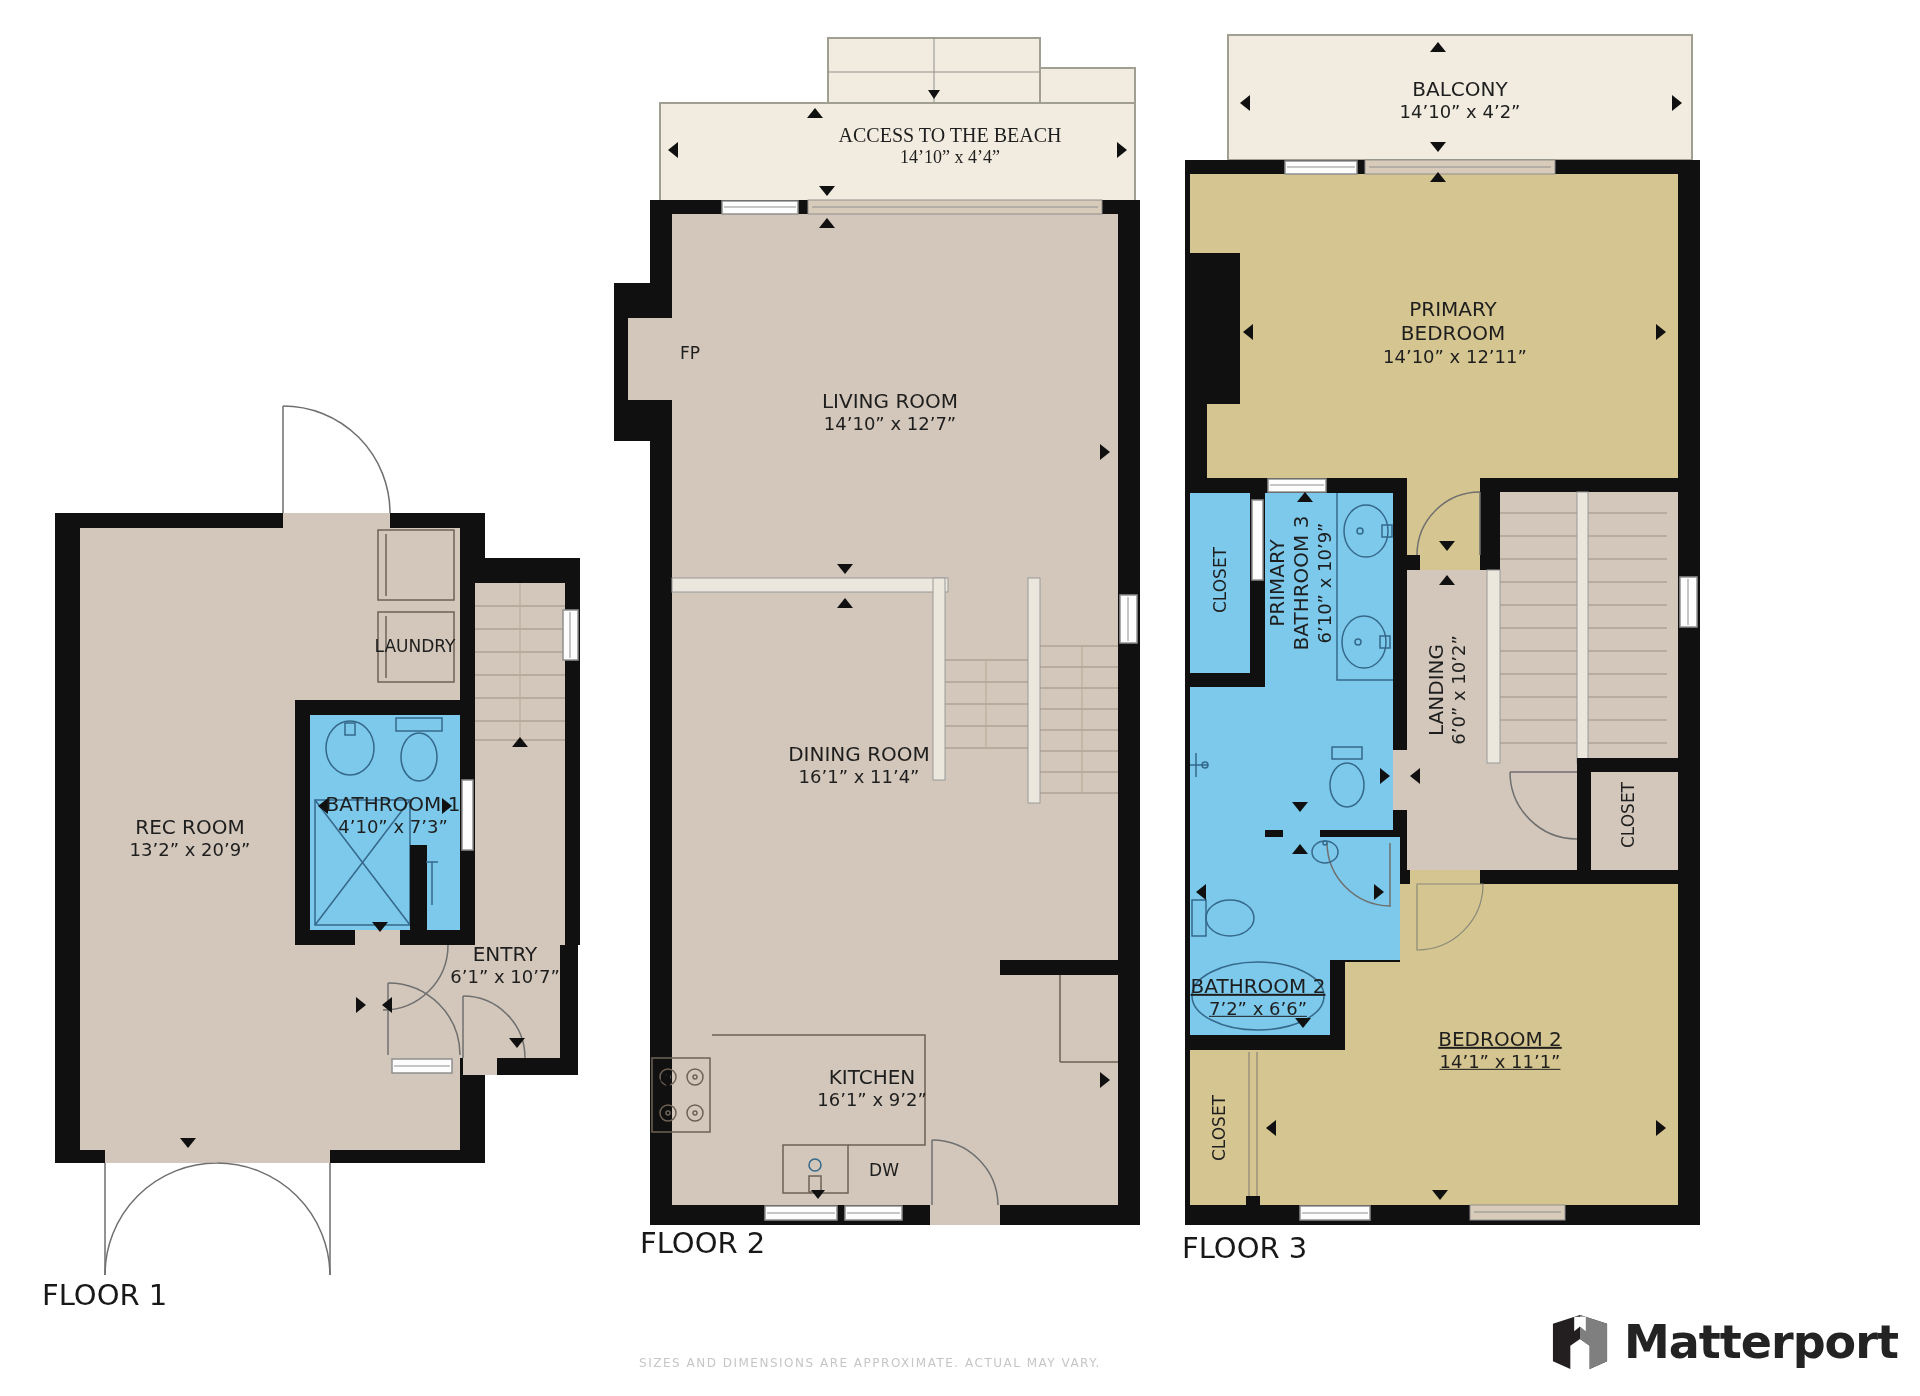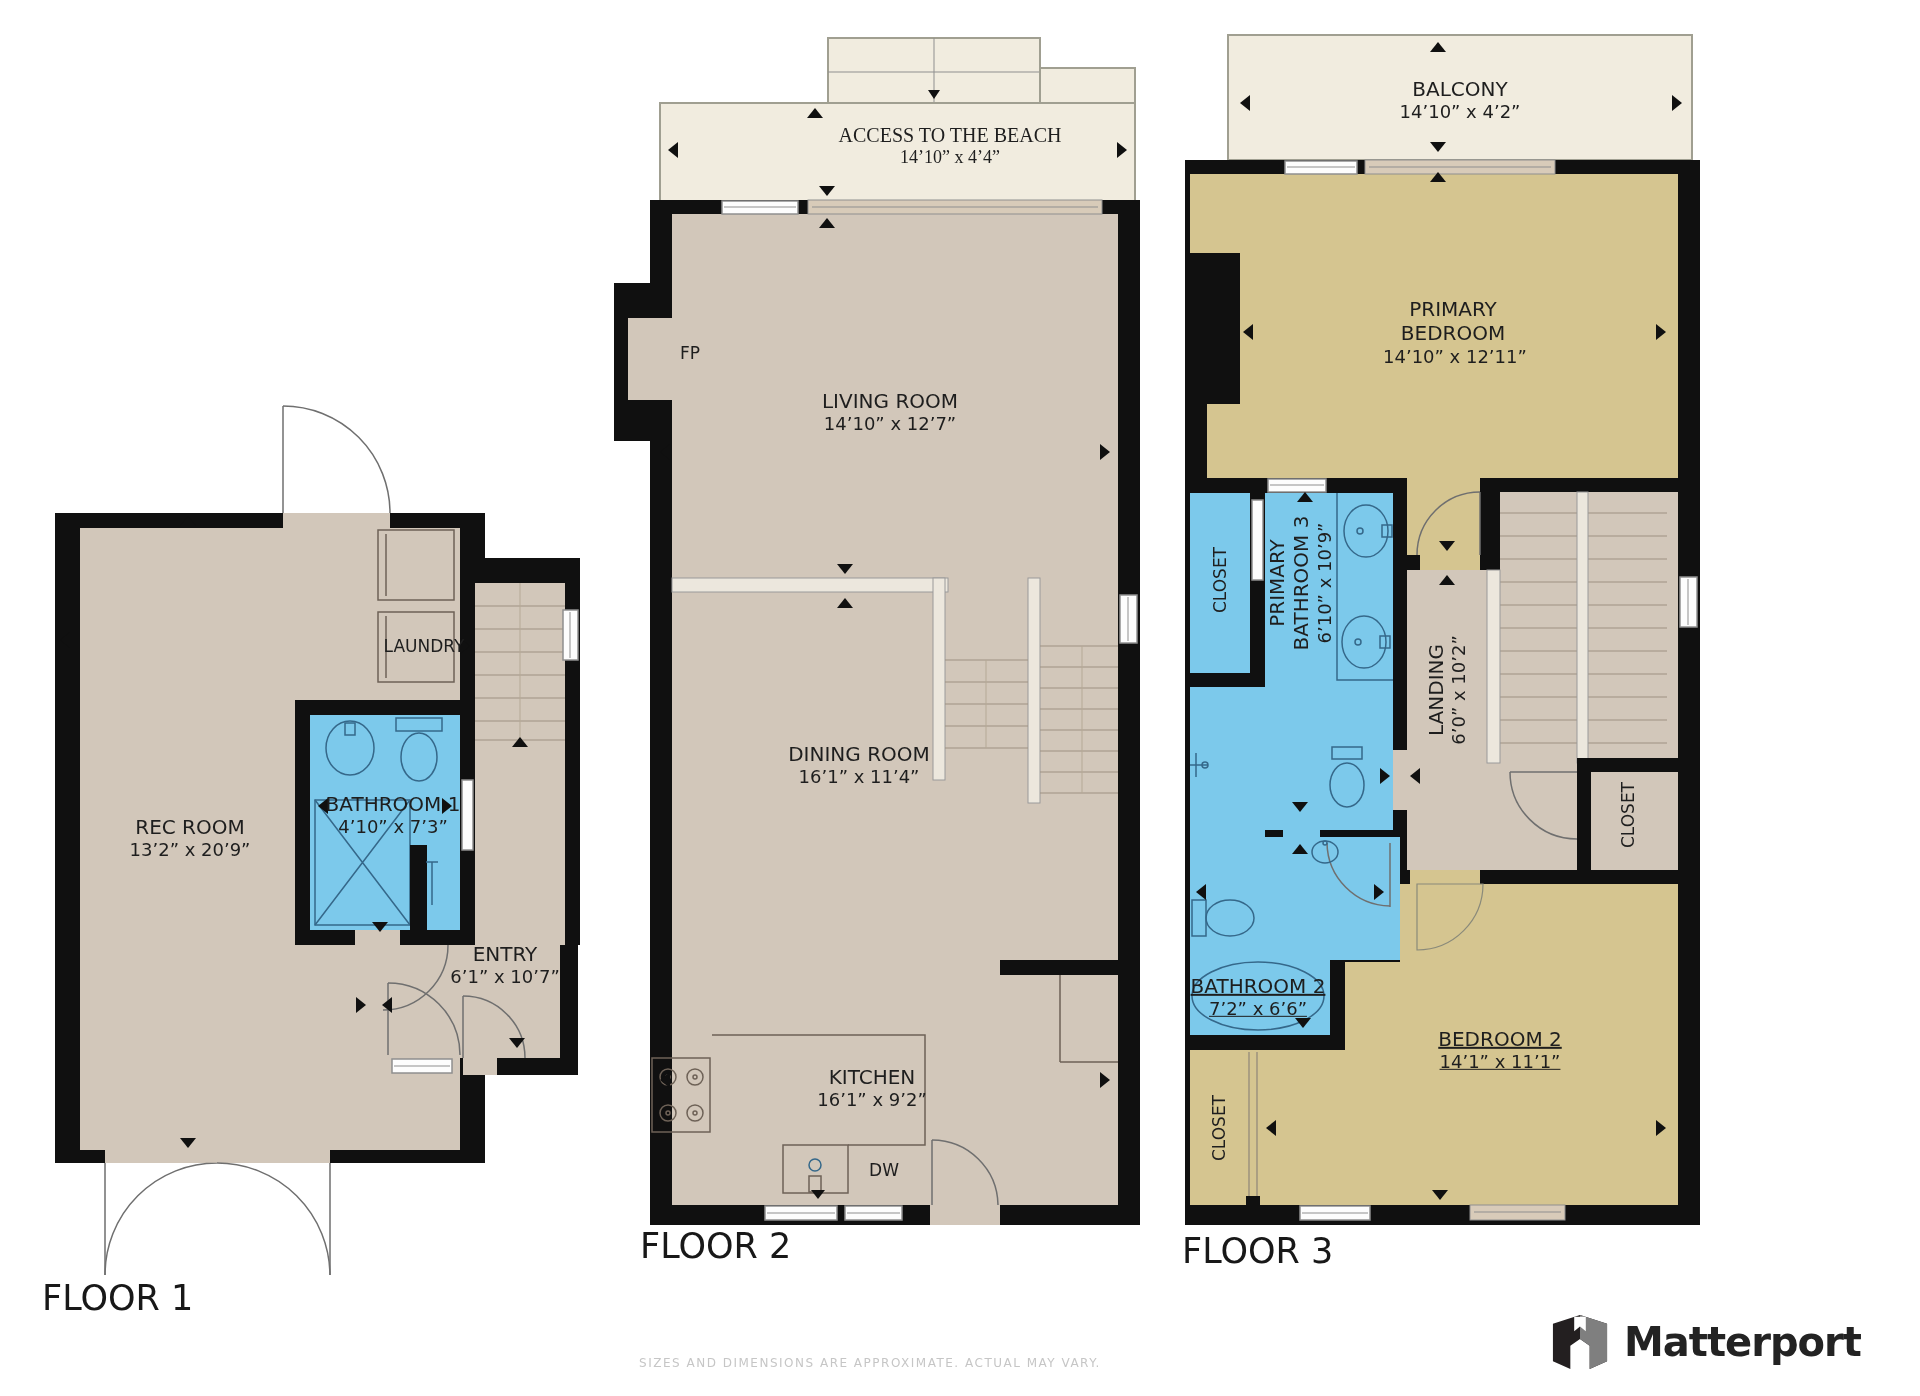--- a/index.html
+++ b/index.html
@@ -6,23 +6,23 @@
   .canvas{position:relative;width:1920px;height:1396px;overflow:hidden;background:#ffffff;
           font-family:"DejaVu Sans","Liberation Sans",sans-serif;}
   .plan-svg{position:absolute;left:0;top:0;}
   .room-label{position:absolute;transform:translate(-50%,-50%);text-align:center;color:#1e1e1e;
               line-height:1.22;white-space:nowrap;z-index:5;}
   .room-label .rn{font-size:20px;}
   .room-label .rd{font-size:18px;white-space:nowrap;}
   .room-label.small .rn{font-size:17px;}
   .room-label.wrap{white-space:normal;}
   .rot{transform:translate(-50%,-50%) rotate(-90deg);}
-  .floor-label{position:absolute;font-size:35px;color:#181818;z-index:5;}
+  .floor-label{position:absolute;font-size:29px;color:#181818;z-index:5;}
   .brand{position:absolute;left:1551px;top:1313px;display:flex;align-items:center;gap:15px;z-index:5;}
-  .brand-text{font-size:40px;font-weight:bold;color:#232323;letter-spacing:-1px;}
+  .brand-text{font-size:46px;font-weight:bold;color:#232323;letter-spacing:-1px;}
   .disclaimer{position:absolute;left:620px;top:1356px;width:500px;text-align:center;
               font-size:12px;letter-spacing:1.5px;color:#c6c6c6;z-index:5;}
 </style>
 </head>
 <body>
 
 <div class="canvas">
 
 <svg class="plan-svg" width="1920" height="1396" viewBox="0 0 1920 1396">
   <defs></defs>
@@ -290,21 +290,21 @@
       <polygon class="arrow" points="1432,1190 1448,1190 1440,1200"></polygon>
       <polygon class="arrow" points="1276,1120 1276,1136 1266,1128"></polygon>
     </g>
   </g>
 </svg>
 
 <div class="room-label" style="left:190px;top:838px;">
   <div class="rn">REC ROOM</div>
   <div class="rd">13’2” x 20’9”</div>
 </div>
-<div class="room-label small" style="left:424px;top:646px;text-align:center;">
+<div class="room-label small" style="left:415px;top:646px;text-align:center;">
   <div class="rn">LAUNDRY</div>
 </div>
 <div class="room-label" style="left:393px;top:815px;">
   <div class="rn">BATHROOM 1</div>
   <div class="rd">4’10” x 7’3”</div>
 </div>
 <div class="room-label" style="left:505px;top:965px;">
   <div class="rn">ENTRY</div>
   <div class="rd">6’1” x 10’7”</div>
 </div>

